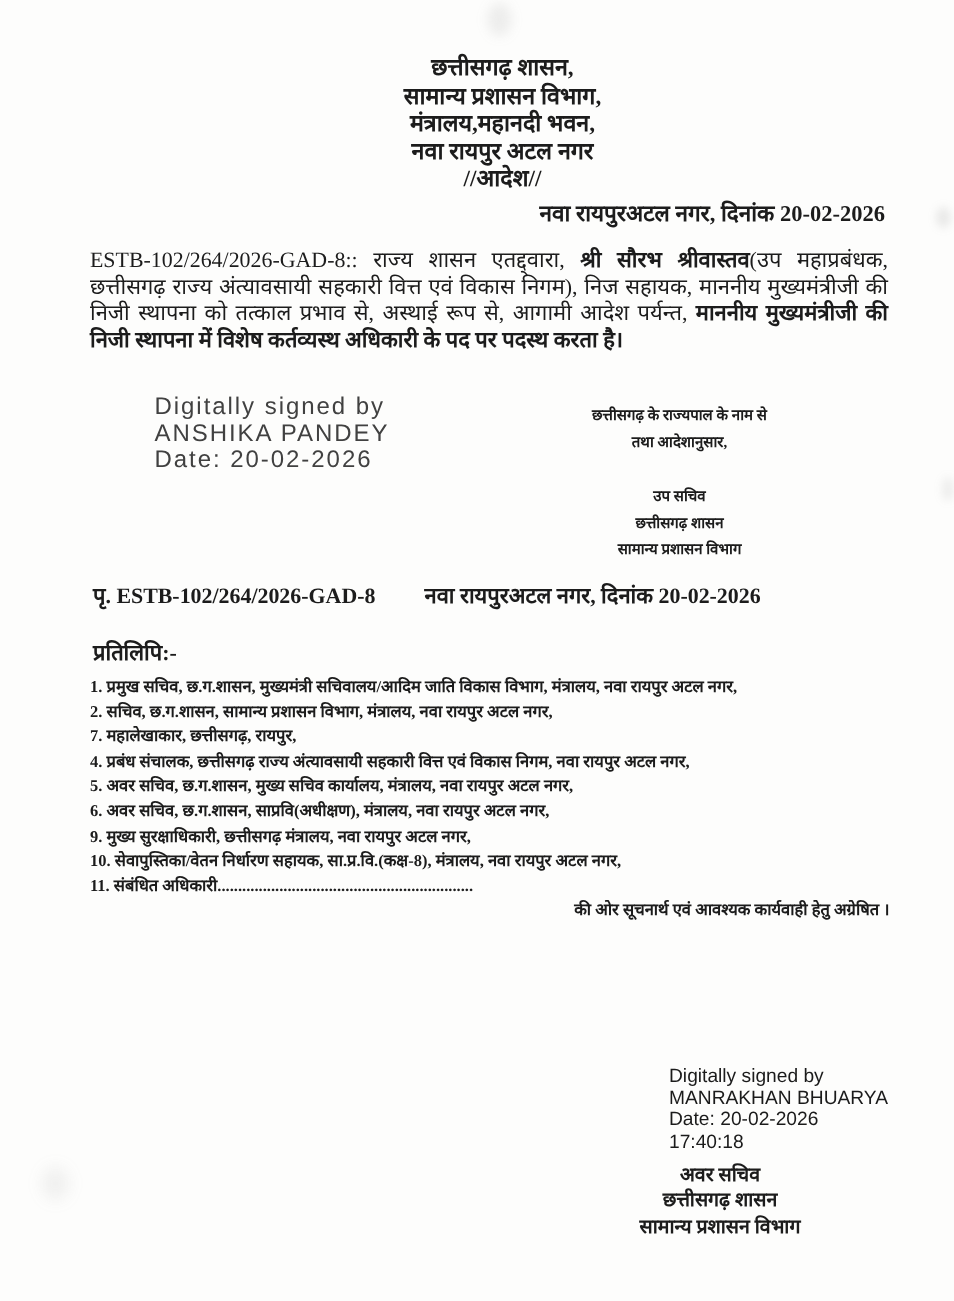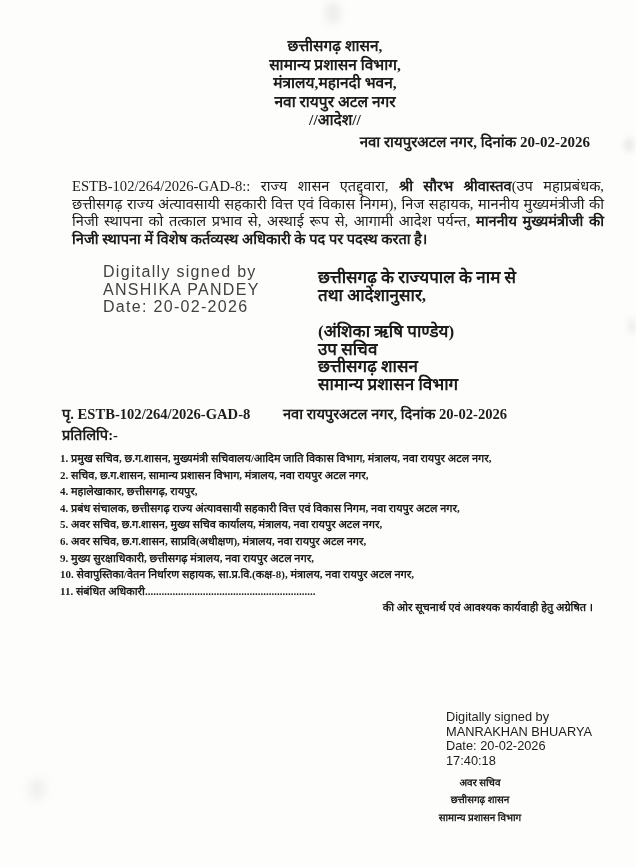--- a/index.html
+++ b/index.html
@@ -20,41 +20,42 @@
     font-weight:600;
   }
   .order-dateline{
     position:absolute;top:131px;right:46px;
     font-size:15px;font-weight:600;
   }
   
   .order-para{
     position:absolute;top:166px;left:60px;width:532px;
     font-size:14.6px;line-height:17.6px;
-    text-align:justify;margin:12px;
+    text-align:justify;margin:0;
   }
   .order-para .bold{font-weight:700;}
   
   .sig1{
     position:absolute;top:263px;left:103px;
     font-family:"Liberation Sans","DejaVu Sans",sans-serif;
     font-size:16px;line-height:17.5px;
     letter-spacing:1.3px;color:#414141;
     white-space:nowrap;
   }
   
   .by-order{
     position:absolute;top:269px;left:318px;width:270px;
-    font-size:17px;line-height:17.5px;
+    text-align:center;
+    font-size:10px;line-height:17.5px;
     font-weight:600;
   }
   .by-order .signatory{margin-top:19px;}
   
   .endorse-ref{
-    position:absolute;top:403px;left:62px;width:540px;
+    position:absolute;top:386px;left:62px;width:540px;
     font-size:14.6px;font-weight:600;
   }
   .endorse-ref .endorse-date{position:absolute;left:221px;top:0;}
   .copy-label{
     position:absolute;top:424px;left:62px;
     font-size:14.6px;font-weight:600;
   }
   
   .copies{
     position:absolute;top:450px;left:60px;width:533px;
@@ -66,21 +67,21 @@
   
   .sig2{
     position:absolute;top:710px;left:446px;
     font-family:"Liberation Sans","DejaVu Sans",sans-serif;
     font-size:12.8px;line-height:14.6px;
     color:#1b1b1b;white-space:nowrap;
   }
   .sig2-designation{
     position:absolute;top:774px;left:345px;width:270px;
     text-align:center;
-    font-size:10px;line-height:17.4px;
+    font-size:13px;line-height:17.4px;
     font-weight:600;
   }
   
   .smudge{position:absolute;border-radius:50%;pointer-events:none;}
   .smudge-top{top:2px;left:325px;width:16px;height:22px;background:rgba(120,120,120,.12);filter:blur(4px);}
   .smudge-right1{top:138px;right:2px;width:10px;height:14px;background:rgba(120,120,120,.15);filter:blur(3px);}
   .smudge-right2{top:318px;right:0px;width:8px;height:16px;background:rgba(120,120,120,.12);filter:blur(3px);}
   .smudge-left{top:778px;left:28px;width:18px;height:22px;background:rgba(130,130,130,.10);filter:blur(5px);}
 </style>
 </head>
@@ -108,38 +109,37 @@
   <div class="sig1">
     <div>Digitally signed by</div>
     <div>ANSHIKA PANDEY</div>
     <div>Date: 20-02-2026</div>
   </div>
 
   <div class="by-order">
     <div>छत्तीसगढ़ के राज्यपाल के नाम से</div>
     <div>तथा आदेशानुसार,</div>
     <div class="signatory">
-      <div>(अंशिका ऋषि पाण्डेय)</div>
       <div>उप सचिव</div>
       <div>छत्तीसगढ़ शासन</div>
       <div>सामान्य प्रशासन विभाग</div>
     </div>
   </div>
 
   <div class="endorse-ref">
     <span>पृ. ESTB-102/264/2026-GAD-8</span>
     <span class="endorse-date">नवा रायपुरअटल नगर, दिनांक 20-02-2026</span>
   </div>
 
   <div class="copy-label">प्रतिलिपि:-</div>
 
   <div class="copies">
     <div class="copy-item">1. प्रमुख सचिव, छ.ग.शासन, मुख्यमंत्री सचिवालय/आदिम जाति विकास विभाग, मंत्रालय, नवा रायपुर अटल नगर,</div>
     <div class="copy-item">2. सचिव, छ.ग.शासन, सामान्य प्रशासन विभाग, मंत्रालय, नवा रायपुर अटल नगर,</div>
-    <div class="copy-item">4. महालेखाकार, छत्तीसगढ़, रायपुर,</div>
+    <div class="copy-item">7. महालेखाकार, छत्तीसगढ़, रायपुर,</div>
     <div class="copy-item">4. प्रबंध संचालक, छत्तीसगढ़ राज्य अंत्यावसायी सहकारी वित्त एवं विकास निगम, नवा रायपुर अटल नगर,</div>
     <div class="copy-item">5. अवर सचिव, छ.ग.शासन, मुख्य सचिव कार्यालय, मंत्रालय, नवा रायपुर अटल नगर,</div>
     <div class="copy-item">6. अवर सचिव, छ.ग.शासन, साप्रवि(अधीक्षण), मंत्रालय, नवा रायपुर अटल नगर,</div>
     <div class="copy-item">9. मुख्य सुरक्षाधिकारी, छत्तीसगढ़ मंत्रालय, नवा रायपुर अटल नगर,</div>
     <div class="copy-item">10. सेवापुस्तिका/वेतन निर्धारण सहायक, सा.प्र.वि.(कक्ष-8), मंत्रालय, नवा रायपुर अटल नगर,</div>
     <div class="copy-item">11. संबंधित अधिकारी..............................................................</div>
     <div class="closing">की ओर सूचनार्थ एवं आवश्यक कार्यवाही हेतु अग्रेषित ।</div>
   </div>
 
   <div class="sig2">

